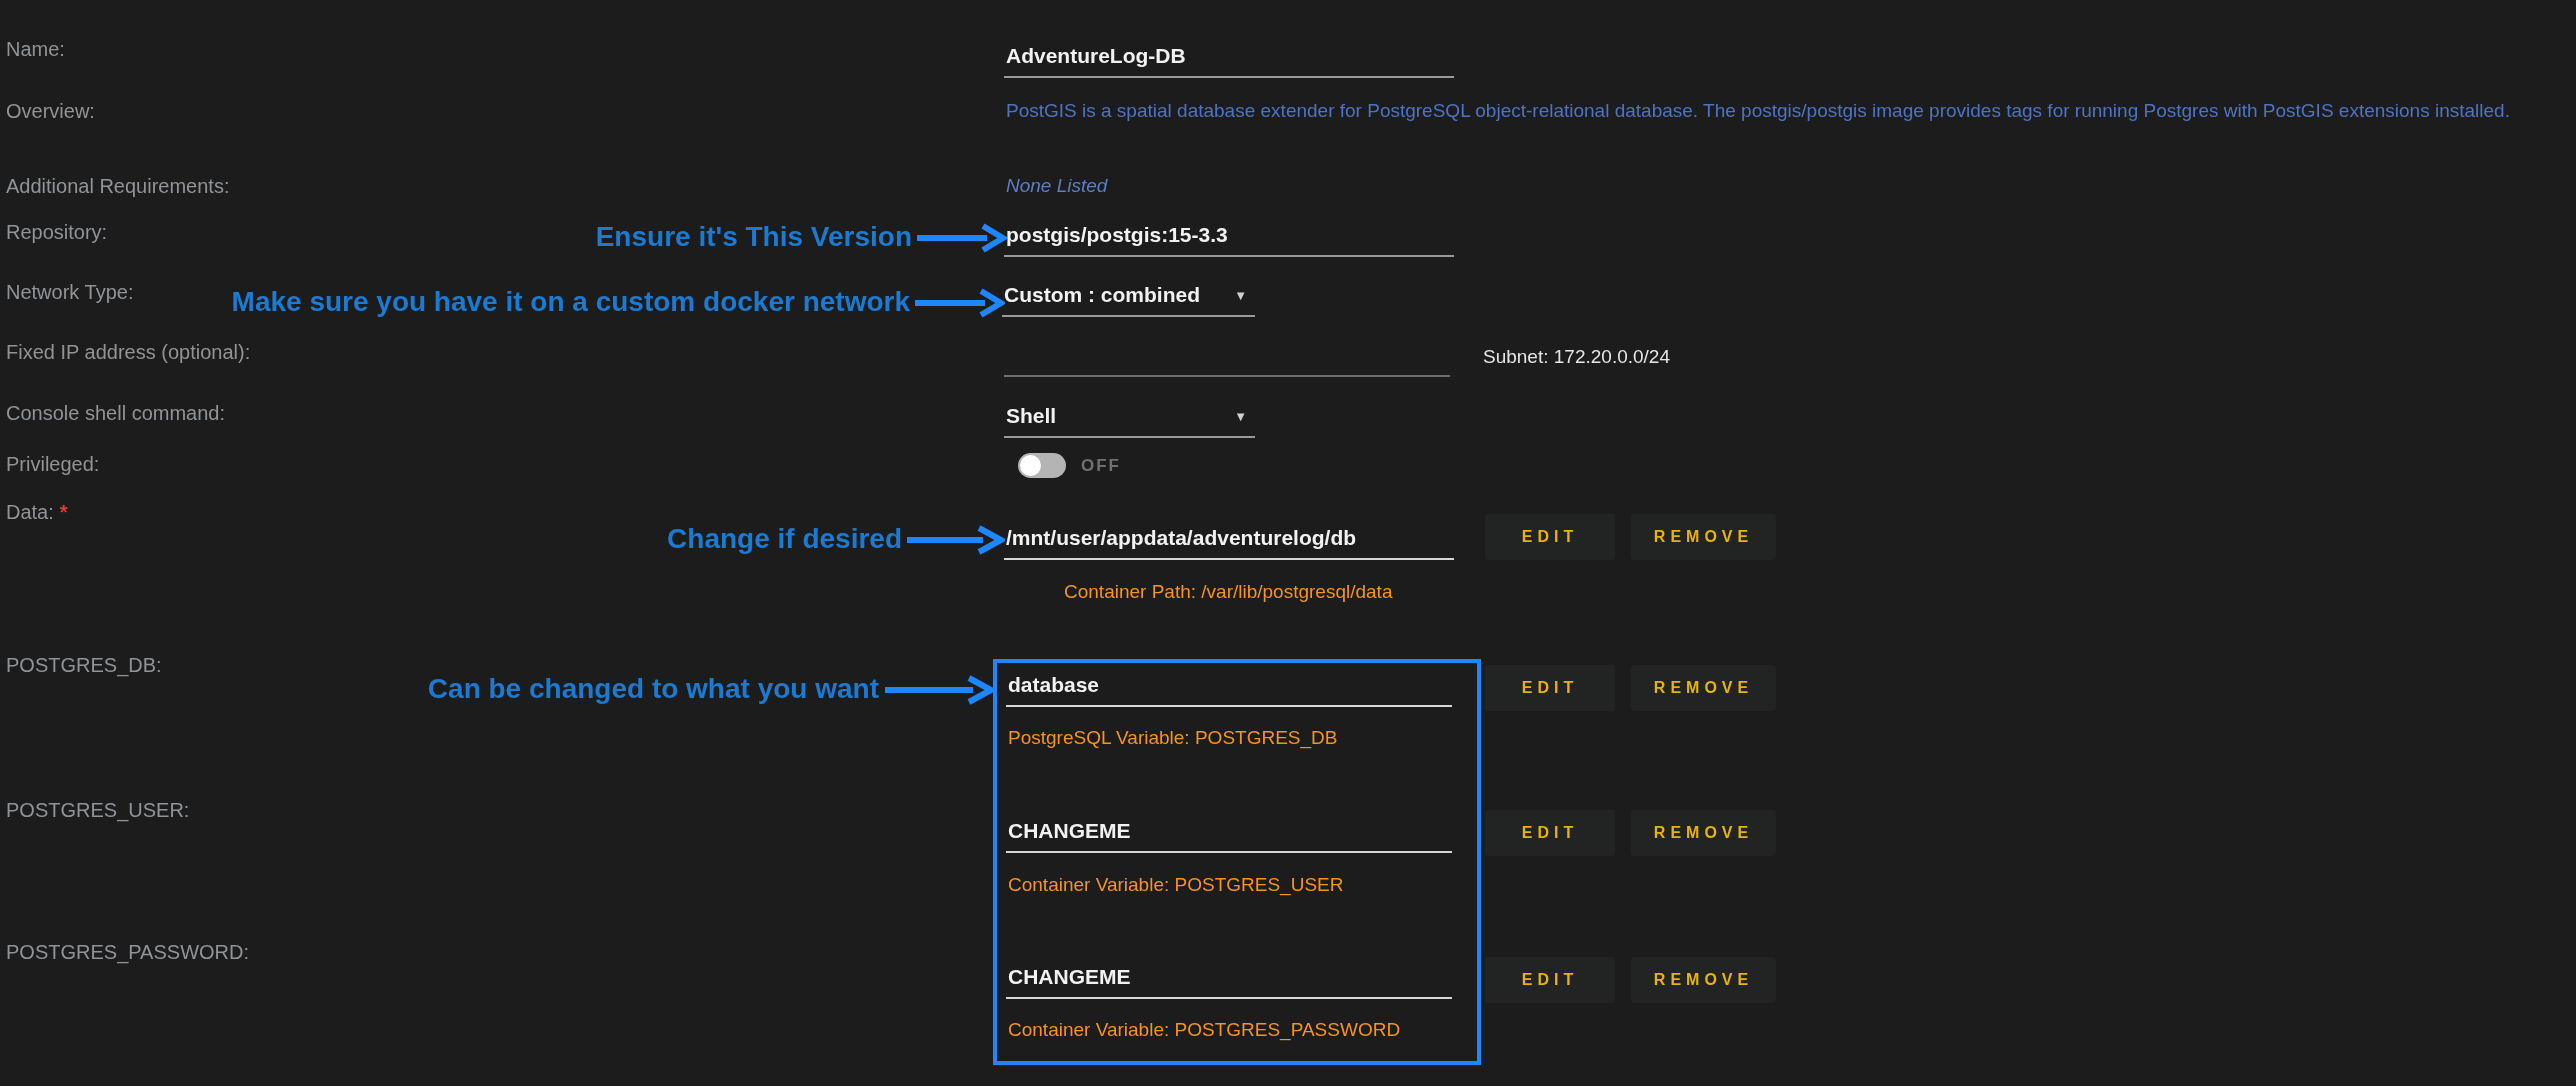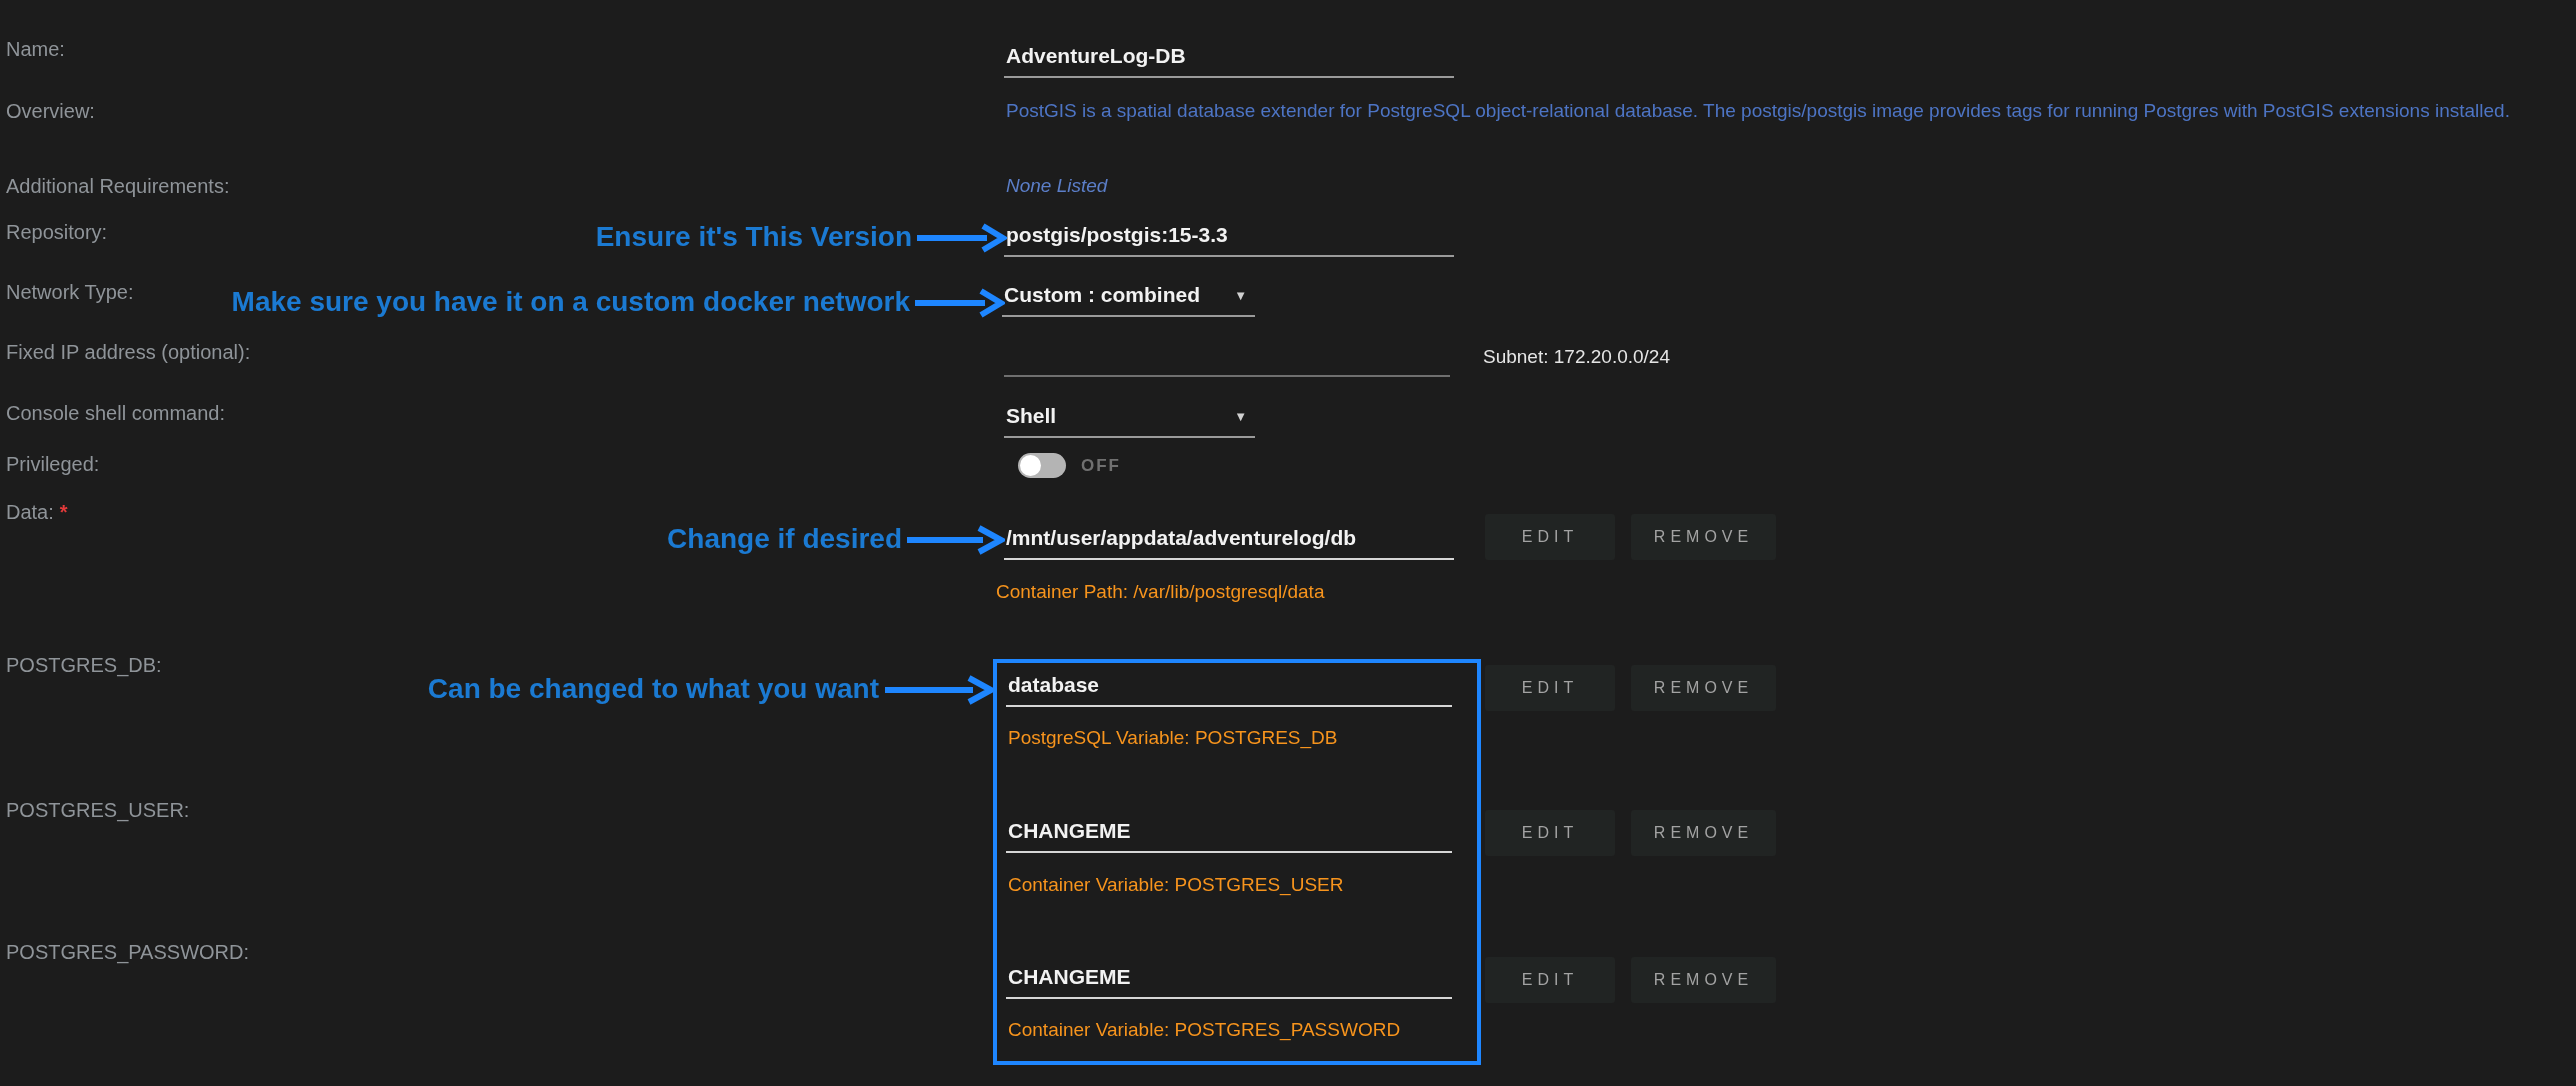--- a/index.html
+++ b/index.html
@@ -37,22 +37,22 @@
     position:absolute;font-size:19px;white-space:nowrap;
   }
   .overview-text{color:#4d74c4;}
   .none-listed{color:#5b7ec8;font-style:italic;}
   .subnet{color:#e5e5e5;}
   .orange-note{color:#f7941d;}
   .btn{
     position:absolute;height:46px;
     background:#212423;border-radius:3px;
     display:flex;align-items:center;justify-content:center;
-    font-size:16px;font-weight:normal;letter-spacing:5px;
-    color:#a3a3a3;cursor:pointer;
+    font-size:16px;font-weight:bold;letter-spacing:5px;
+    color:#eab308;cursor:pointer;
   }
   .annotation{
     position:absolute;
     font-size:28px;font-weight:600;color:#1b7ad2;
     white-space:nowrap;text-align:right;
   }
   .arrow{position:absolute;}
   .highlight-box{
     position:absolute;left:993px;top:659px;width:488px;height:406px;
     border:4px solid #1e86ff;box-sizing:border-box;
@@ -123,21 +123,21 @@
   <div class="toggle">
     <div class="knob"></div>
   </div>
   <div class="toggle-label">OFF</div>
 
   <div class="input-box bright-line" style="left:1004px;top:522px;width:450px">
     <span class="value">/mnt/user/appdata/adventurelog/db</span>
   </div>
   <div class="btn" style="left:1485px;top:514px;width:130px">EDIT</div>
   <div class="btn" style="left:1631px;top:514px;width:145px">REMOVE</div>
-  <div class="static-text orange-note" style="left:996px;top:581px">Container Path: /var/lib/postgresql/data</div>
+  <div class="static-text orange-note" style="left:1064px;top:581px">Container Path: /var/lib/postgresql/data</div>
 
   <div class="highlight-box"></div>
 
   <div class="input-box bright-line" style="left:1006px;top:669px;width:446px">
     <span class="value">database</span>
   </div>
   <div class="btn" style="left:1485px;top:665px;width:130px">EDIT</div>
   <div class="btn" style="left:1631px;top:665px;width:145px">REMOVE</div>
   <div class="static-text orange-note" style="left:1008px;top:727px">PostgreSQL Variable: POSTGRES_DB</div>
 

